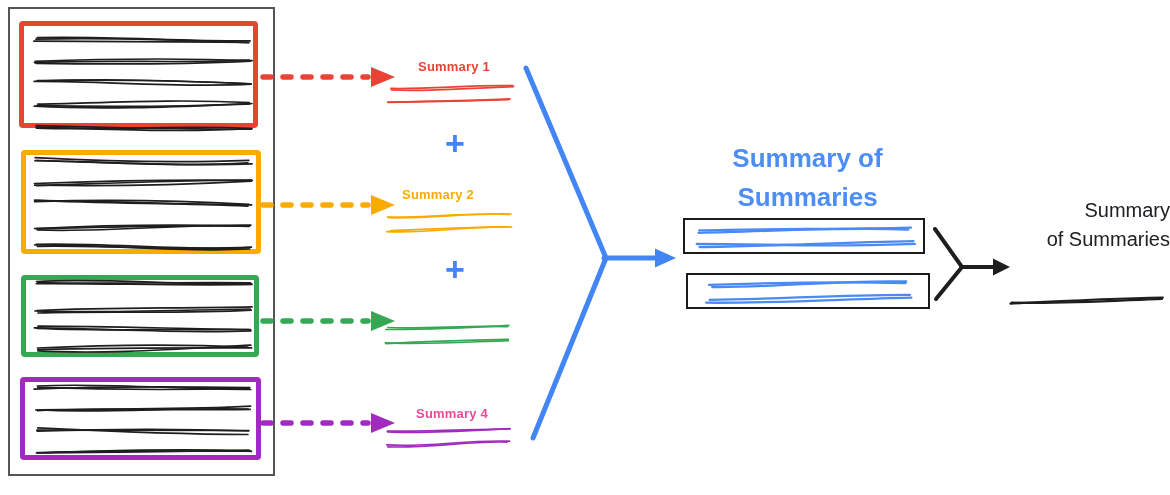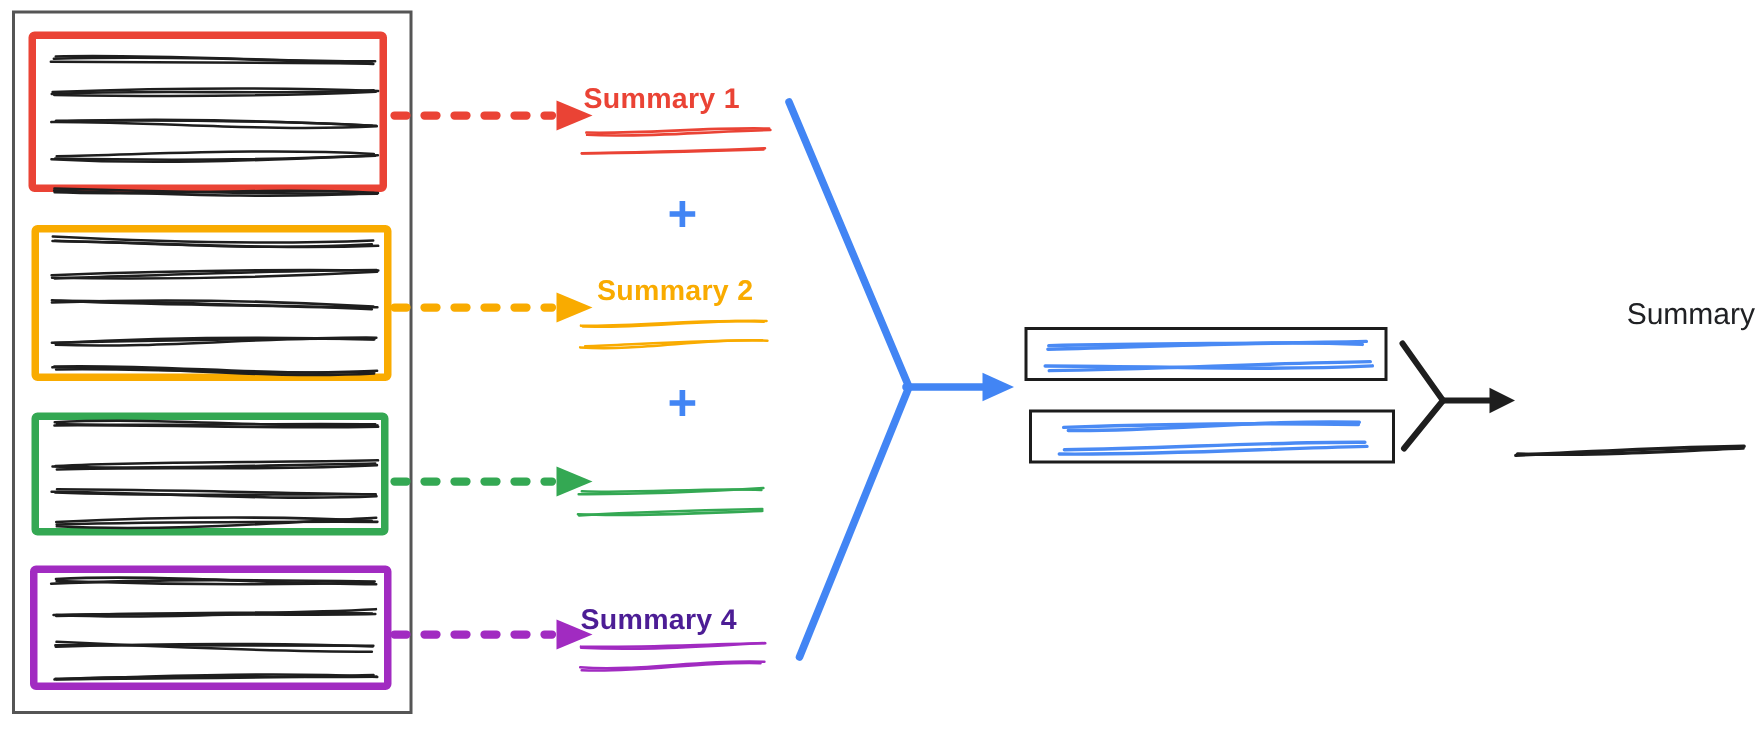--- a/index.html
+++ b/index.html
@@ -23,26 +23,26 @@
     background:#fff;
   }
   .doc{border-style:solid;border-width:5px;border-radius:4px;background:transparent;}
   .d1{left:19px;top:21px;width:239px;height:107px;}
   .d2{left:21px;top:150px;width:240px;height:104px;}
   .d3{left:21px;top:275px;width:238px;height:82px;}
   .d4{left:20px;top:377px;width:241px;height:83px;}
 
   
   .sum-label{
-    width:130px;
-    font-size:19px;font-weight:600;line-height:22px;
+    width:130px;text-align:center;
+    font-size:13px;font-weight:600;line-height:22px;
     letter-spacing:0.2px;
   }
   .s1{left:389px;top:56px;}
-  .s2{left:398px;top:184px;}
+  .s2{left:373px;top:184px;}
   .s3{left:387px;top:301px;}
   .s4{left:387px;top:403px;}
 
   .plus{
     left:430px;width:50px;text-align:center;
     font-size:34px;font-weight:700;line-height:34px;
   }
   .p1{top:126px;}
   .p2{top:252px;}
 
@@ -201,22 +201,27 @@
         <polygon points="1010,267 993,258.5 993,275.5" fill="#1E1E1E"></polygon>
       </g>
       <g>
         <path d="M 1010.5 303.6 C 1061.8 300.9, 1111.7 298.3, 1162.8 297.5" fill="none" stroke="#1E1E1E" stroke-width="2.2" stroke-linecap="round"></path>
         <path d="M 1011.7 302.6 C 1061.8 304.1, 1111.7 300.8, 1162.1 298.8" fill="none" stroke="#1E1E1E" stroke-width="2.2" stroke-linecap="round"></path>
       </g>
     </svg>
 
   <div class="txt sum-label s1" style="color: rgb(234, 67, 53);">Summary 1</div>
   <div class="txt sum-label s2" style="color: rgb(249, 171, 0);">Summary 2</div>
-  <div class="txt sum-label s4" style="color: #4c1d95;">Summary 4</div>
+  <div class="txt sum-label s4" style="color: #ec4899;">Summary 4</div>
 
   <div class="txt plus p1" style="color: rgb(66, 133, 244);">+</div>
   <div class="txt plus p2" style="color: rgb(66, 133, 244);">+</div>
 
+  <div class="txt merge-title" style="color: rgb(76, 141, 246);">
+    <div>Summary of</div>
+    <div>Summaries</div>
+  </div>
 
   <div class="txt final-label" style="color: rgb(32, 33, 36);">
     <div>Summary</div>
+    <div>of Summaries</div>
   </div>
 </div>
 
 </body></html>

